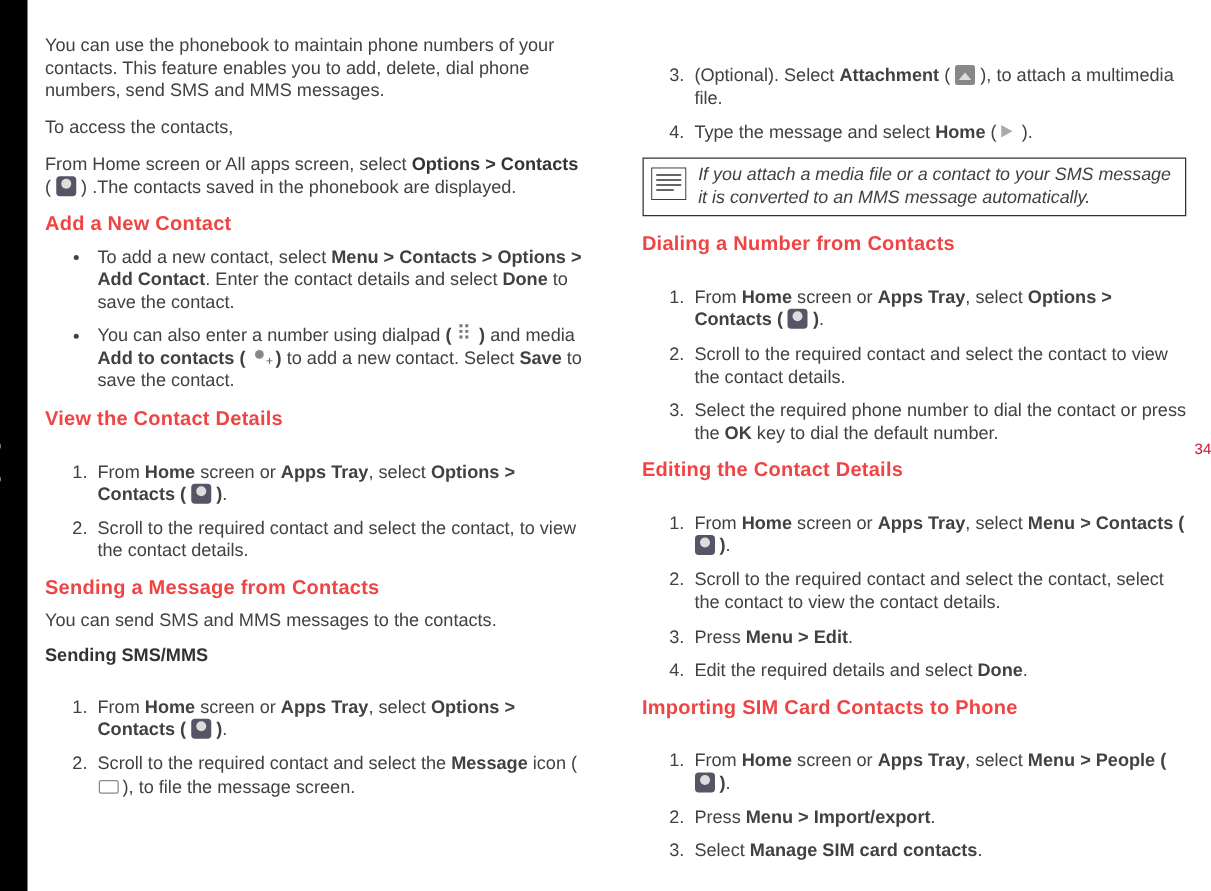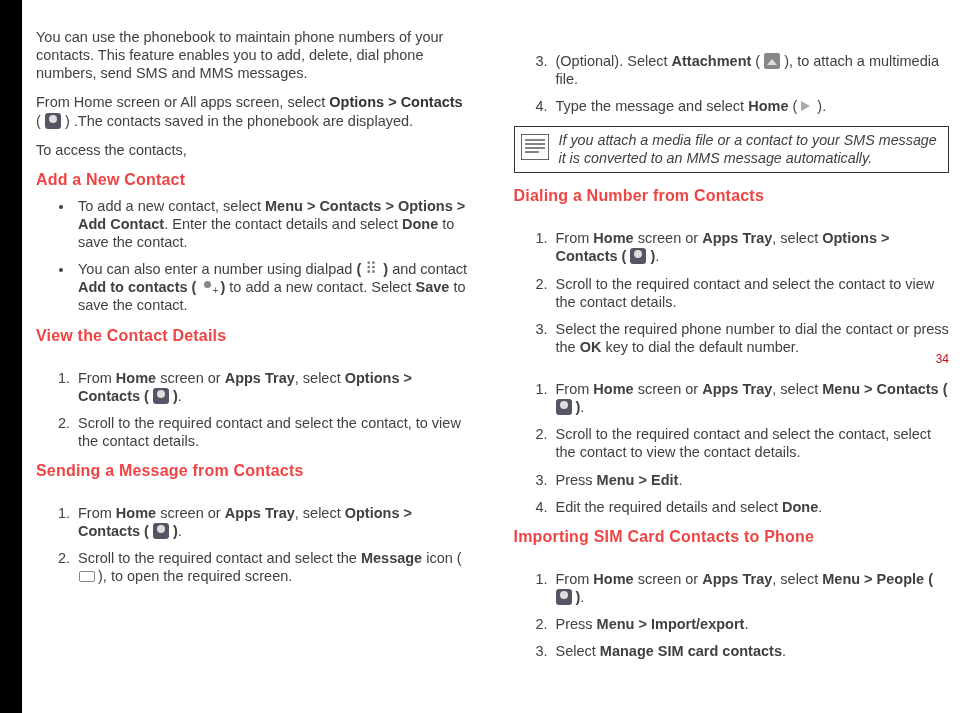--- a/index.html
+++ b/index.html
@@ -182,70 +182,72 @@
     margin-top: 2px;
   }
   .note-icon svg { width: 28px; height: 26px; }
   .note-text {
     font-size: 14.3px;
     line-height: 1.22;
     color: #414141;
   }
   .pagenum {
     position: absolute;
-    right: 20px;
+    right: 0;
     top: 352px;
     color: #cc0e1d;
     font-size: 12px;
   }
 </style>
 </head>
 <body>
 
 <div class="sidebar">
   <div class="sidebar-label">Managing Contacts</div>
 </div>
 
 <div class="pagenum">34</div>
 
 <div class="page">
 
   <div class="col">
 
     <p class="body-text">You can use the phonebook to maintain phone numbers of your contacts. This feature enables you to add, delete, dial phone numbers, send SMS and MMS messages.</p>
+    <p class="body-text">To access the contacts,</p>
     <p class="body-text">
       <span>From Home screen or All apps screen, select </span><b>Options &gt; Contacts</b><span> ( </span><span class="icon-box icon-contact"></span><span> ) .The contacts saved in the phonebook are displayed.</span>
     </p>
-    <p class="body-text">To access the contacts,</p>
 
     <div class="heading">Add a New Contact</div>
     <ul class="bullets">
       <li>
         <span>To add a new contact, select </span><b>Menu &gt; Contacts &gt; Options &gt; Add Contact</b><span>. Enter the contact details and select </span><b>Done</b><span> to save the contact.</span>
       </li>
       <li>
-        <span>You can also enter a number using dialpad </span><b>( </b><span class="icon-box icon-dialpad"></span><b> )</b><span> and contact </span><b>Add to contacts ( </b><span class="icon-box icon-addcontact"></span><b> )</b><span> to add a new contact. Select </span><b>Save</b><span> to save the contact.</span>
+        <span>You can also enter a number using dialpad </span><b>( </b><span class="icon-box icon-dialpad"></span><b> )</b><span> and media </span><b>Add to contacts ( </b><span class="icon-box icon-addcontact"></span><b> )</b><span> to add a new contact. Select </span><b>Save</b><span> to save the contact.</span>
       </li>
     </ul>
 
     <div class="heading">View the Contact Details</div>
     <ol class="numbers">
       <li>
         <span>From </span><b>Home</b><span> screen or </span><b>Apps Tray</b><span>, select </span><b>Options &gt; Contacts ( </b><span class="icon-box icon-contact"></span><b> )</b><span>.</span>
       </li>
       <li>Scroll to the required contact and select the contact, to view the contact details.</li>
     </ol>
 
     <div class="heading">Sending a Message from Contacts</div>
+    <p class="body-text">You can send SMS and MMS messages to the contacts.</p>
+    <p class="subheading">Sending SMS/MMS</p>
     <ol class="numbers">
       <li>
         <span>From </span><b>Home</b><span> screen or </span><b>Apps Tray</b><span>, select </span><b>Options &gt; Contacts ( </b><span class="icon-box icon-contact"></span><b> )</b><span>.</span>
       </li>
       <li>
-        <span>Scroll to the required contact and select the </span><b>Message</b><span> icon ( </span><span class="icon-box icon-msg"></span><span> ), to open the required screen.</span>
+        <span>Scroll to the required contact and select the </span><b>Message</b><span> icon ( </span><span class="icon-box icon-msg"></span><span> ), to file the message screen.</span>
       </li>
     </ol>
   </div>
 
   <div class="col">
     <ol class="numbers" start="3">
       <li>
         <span>(Optional). Select </span><b>Attachment</b><span> ( </span><span class="icon-box icon-picture"></span><span> ), to attach a multimedia file.</span>
       </li>
       <li>
@@ -270,20 +272,21 @@
     <ol class="numbers">
       <li>
         <span>From </span><b>Home</b><span> screen or </span><b>Apps Tray</b><span>, select </span><b>Options &gt; Contacts ( </b><span class="icon-box icon-contact"></span><b> )</b><span>.</span>
       </li>
       <li>Scroll to the required contact and select the contact to view the contact details.</li>
       <li>
         <span>Select the required phone number to dial the contact or press the </span><b>OK</b><span> key to dial the default number.</span>
       </li>
     </ol>
 
+    <div class="heading">Editing the Contact Details</div>
     <ol class="numbers">
       <li>
         <span>From </span><b>Home</b><span> screen or </span><b>Apps Tray</b><span>, select </span><b>Menu &gt; Contacts ( </b><span class="icon-box icon-contact"></span><b> )</b><span>.</span>
       </li>
       <li>Scroll to the required contact and select the contact, select the contact to view the contact details.</li>
       <li>
         <span>Press </span><b>Menu &gt; Edit</b><span>.</span>
       </li>
       <li>
         <span>Edit the required details and select </span><b>Done</b><span>.</span>

